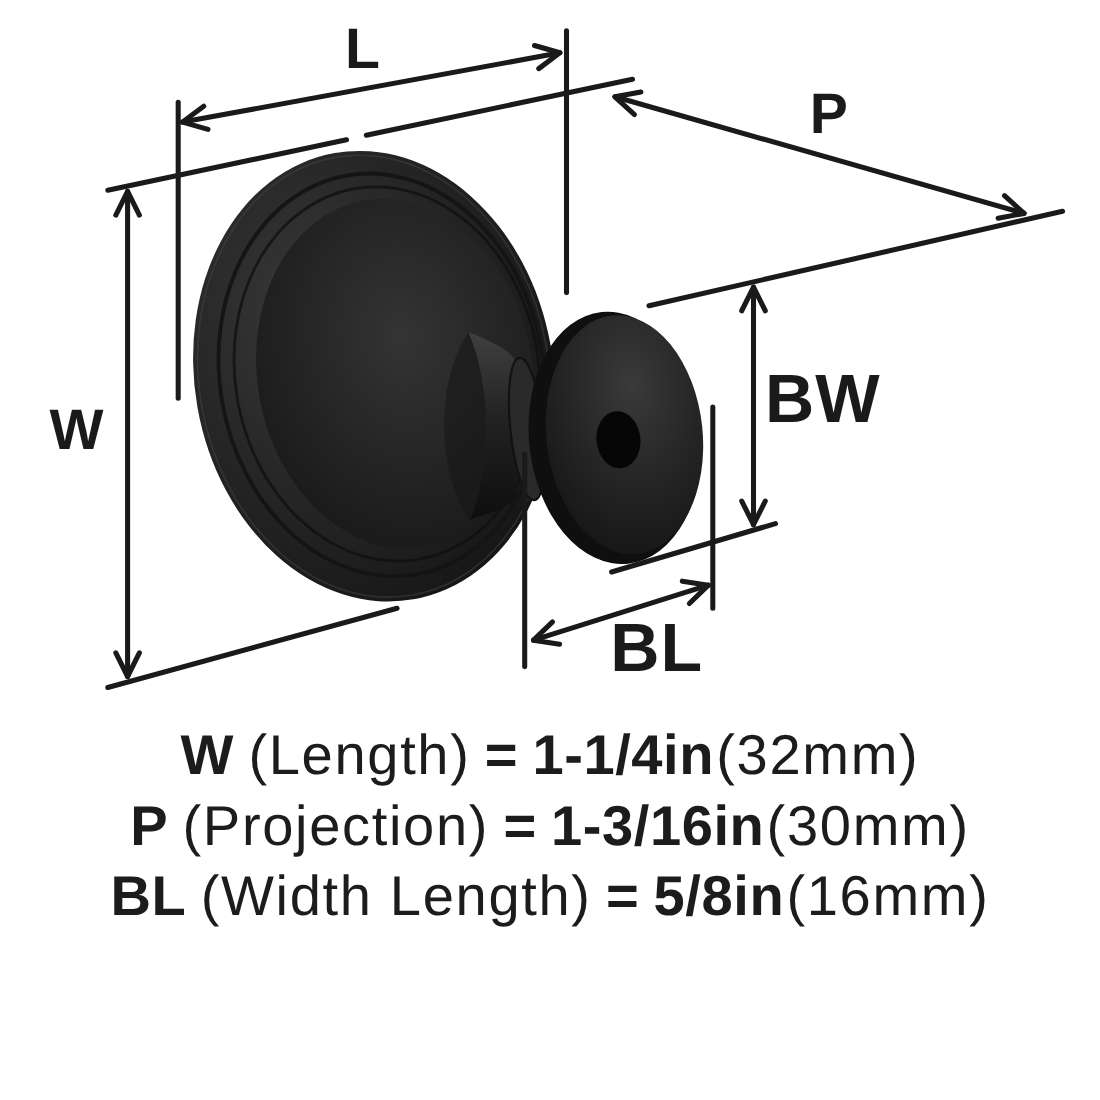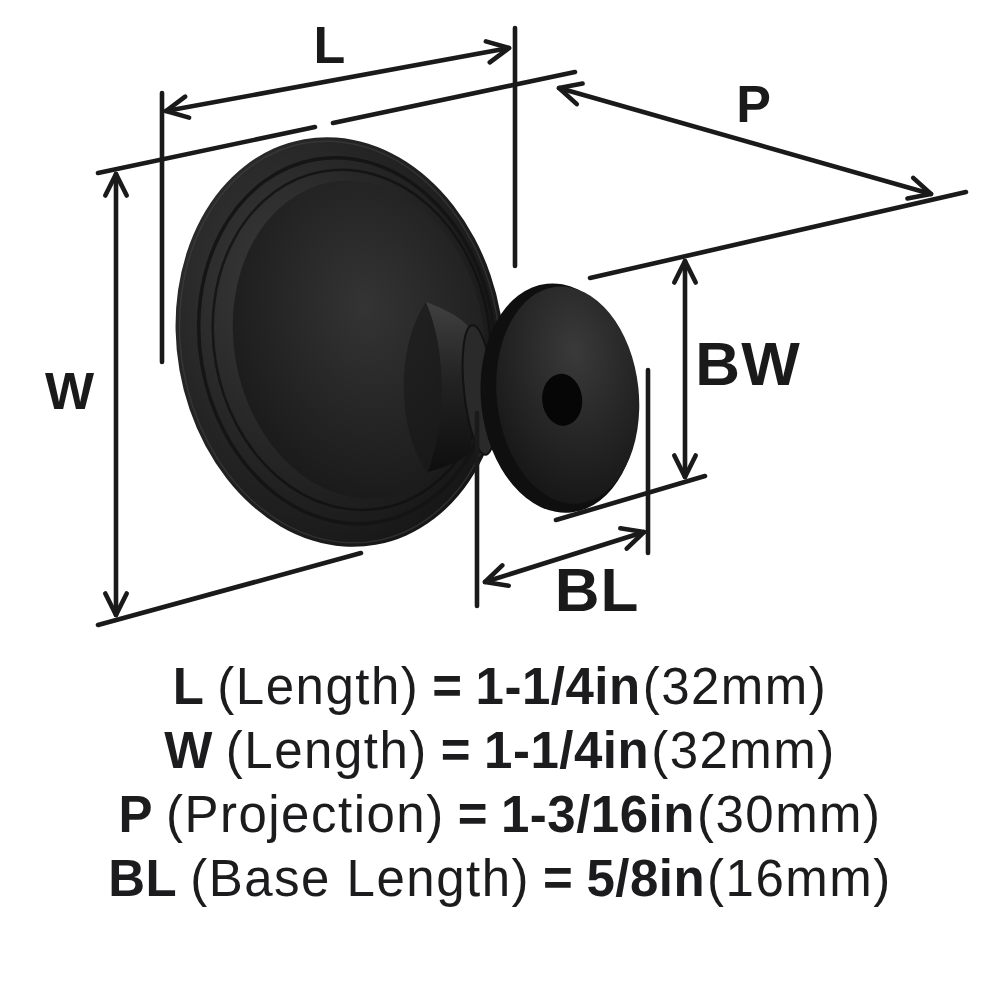--- a/index.html
+++ b/index.html
@@ -108,25 +108,22 @@
   </svg>
 
   <div class="dim-label sm" style="left:330px;top:45px;">L</div>
   <div class="dim-label sm" style="left:70px;top:391px;">W</div>
   <div class="dim-label sm" style="left:754px;top:104px;">P</div>
   <div class="dim-label lg" style="left:597px;top:590px;">BL</div>
   <div class="dim-label lg" style="left:748px;top:364px;">BW</div>
 
   <div class="specs">
     <div class="spec-line">
-      <span class="seg b">L</span><span class="seg r">(Length)</span><span class="seg b">=</span><span class="seg b">1-1/4in</span><span class="mm r">(32mm)</span>
-    </div>
-    <div class="spec-line">
       <span class="seg b">W</span><span class="seg r">(Length)</span><span class="seg b">=</span><span class="seg b">1-1/4in</span><span class="mm r">(32mm)</span>
     </div>
     <div class="spec-line">
       <span class="seg b">P</span><span class="seg r">(Projection)</span><span class="seg b">=</span><span class="seg b">1-3/16in</span><span class="mm r">(30mm)</span>
     </div>
     <div class="spec-line">
-      <span class="seg b">BL</span><span class="seg r">(Base Length)</span><span class="seg b">=</span><span class="seg b">5/8in</span><span class="mm r">(16mm)</span>
+      <span class="seg b">BL</span><span class="seg r">(Width Length)</span><span class="seg b">=</span><span class="seg b">5/8in</span><span class="mm r">(16mm)</span>
     </div>
   </div>
 </div>
 
 </body></html>

